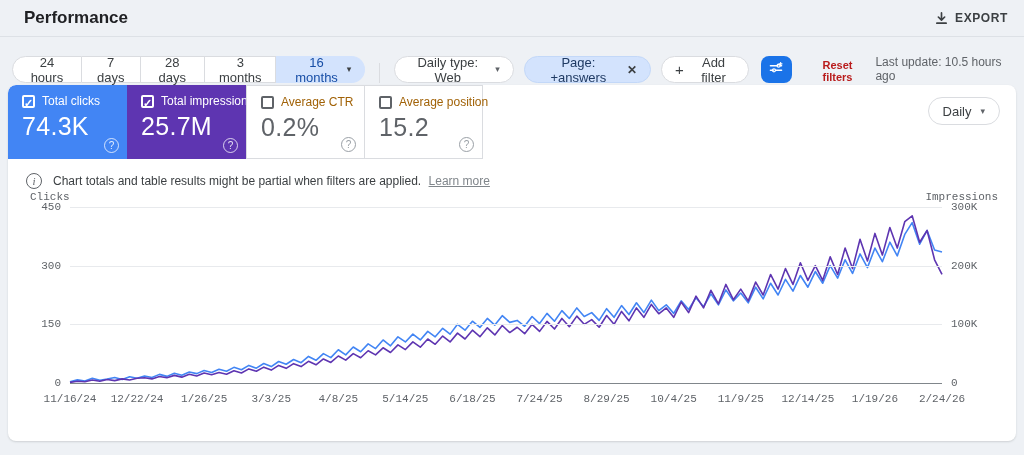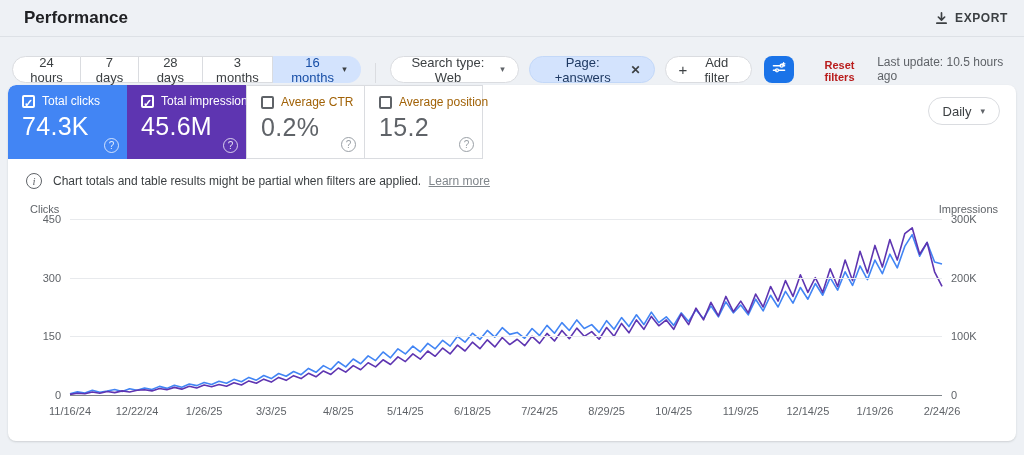--- a/index.html
+++ b/index.html
@@ -87,21 +87,21 @@
   }
   
   .notice { display:flex; align-items:center; gap:11px; padding:14px 16px 2px 18px; }
   .info-icon {
     width:16px; height:16px; border-radius:50%; border:1.5px solid #5f6368; color:#5f6368;
     font-size:11px; line-height:15px; text-align:center; font-family:"Liberation Serif", serif; font-style:italic; flex:none;
   }
   .notice-text { font-size:12px; color:#3c4043; }
   .learn-more { color:#80868b; text-decoration:underline; cursor:pointer; margin-left:4px; }
   
-  .chart-wrap { position:relative; margin:12px 16px 0 16px; height:218px; }
+  .chart-wrap { position:relative; margin:0 16px 0 16px; height:218px;font-family:Liberation Mono, monospace; }
   .axis-title { position:absolute; top:0; font-size:11px; color:#5f6368; }
   .axis-title.left { left:6px; }
   .axis-title.right { right:2px; }
   .plot { position:absolute; left:46px; right:58px; top:16px; bottom:26px; cursor:crosshair; }
   .plot svg { position:absolute; inset:0; width:100%; height:100%; overflow:visible; }
   .gridline { position:absolute; left:0; right:0; height:1px; background:#e8eaed; }
   .gridline.baseline { background:#80868b; }
   .tick { position:absolute; font-size:11px; color:#5f6368; white-space:nowrap; }
   .tick.left { left:-9px; transform:translate(-100%,-50%); }
   .tick.right { right:-9px; transform:translate(100%,-50%); }
@@ -136,21 +136,21 @@
       <button class="seg">
         <span>3 months</span>
       </button>
       <button class="seg selected">
         <span>16 months</span>
         <span class="caret">▾</span>
       </button>
     </div>
   <div class="vdivider"></div>
   <button class="chip">
-    <span>Search type: Web</span>
+    <span>Daily type: Web</span>
     <span class="caret">▾</span>
   </button>
   <button class="chip blue">
     <span>Page: +answers</span>
     <span class="close-x">✕</span>
   </button>
   <button class="chip">
     <span class="plus">+</span>
     <span>Add filter</span>
   </button>
@@ -178,21 +178,21 @@
           <span class="tile-label">Total clicks</span>
         </div>
         <div class="tile-value">74.3K</div>
         <span class="help">?</span>
       </div>
       <div class="tile colored" style="background: rgb(94, 53, 177);">
         <div class="tile-top">
           <span class="cb">✓</span>
           <span class="tile-label">Total impressions</span>
         </div>
-        <div class="tile-value">45.6M</div>
+        <div class="tile-value">25.7M</div>
         <span class="help">?</span>
       </div>
       <div class="tile plain">
         <div class="tile-top">
           <span class="cb"></span>
           <span class="tile-label">Average CTR</span>
         </div>
         <div class="tile-value">0.2%</div>
         <span class="help">?</span>
       </div>

